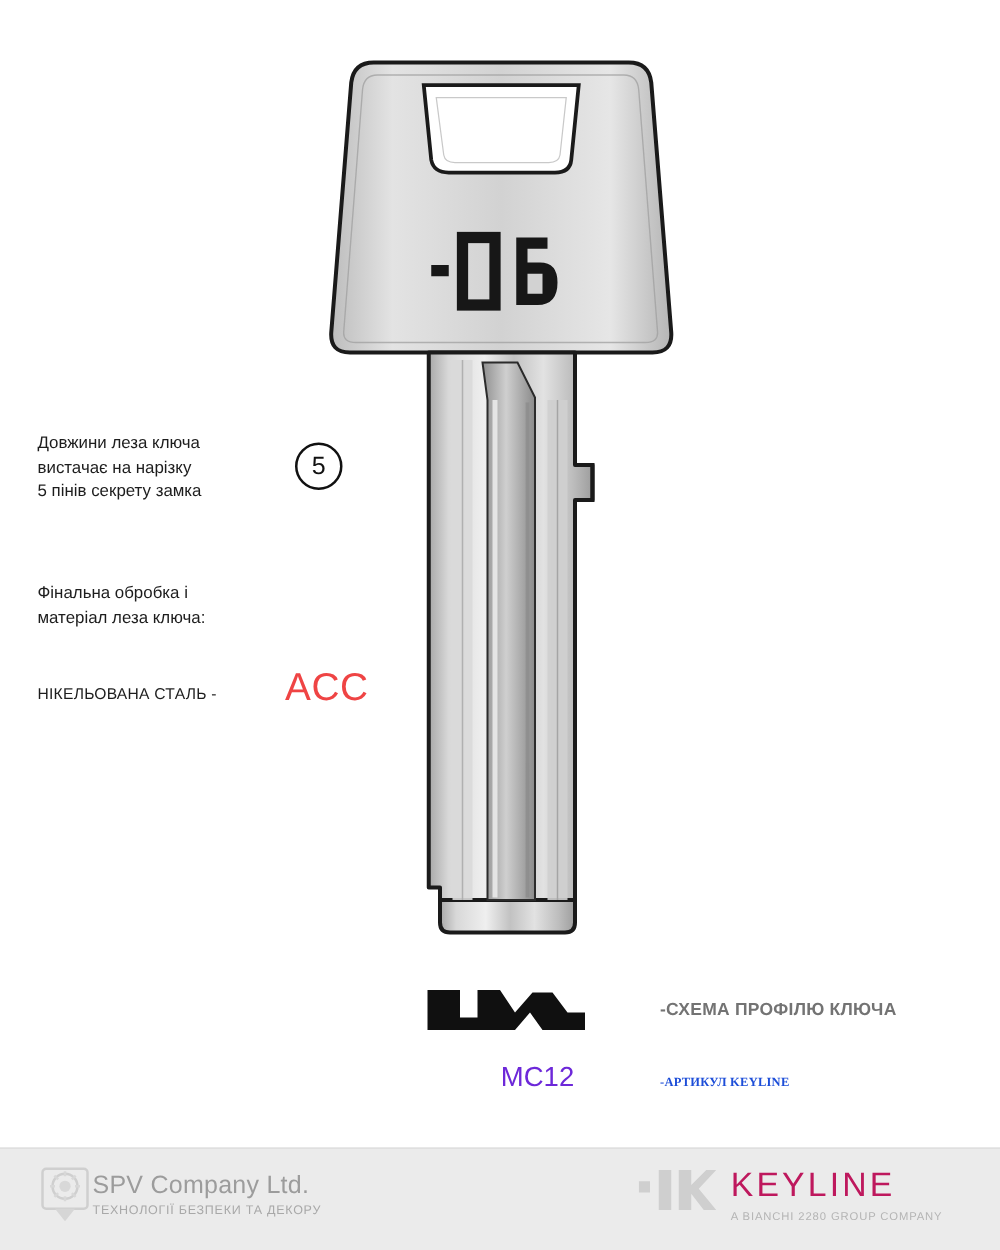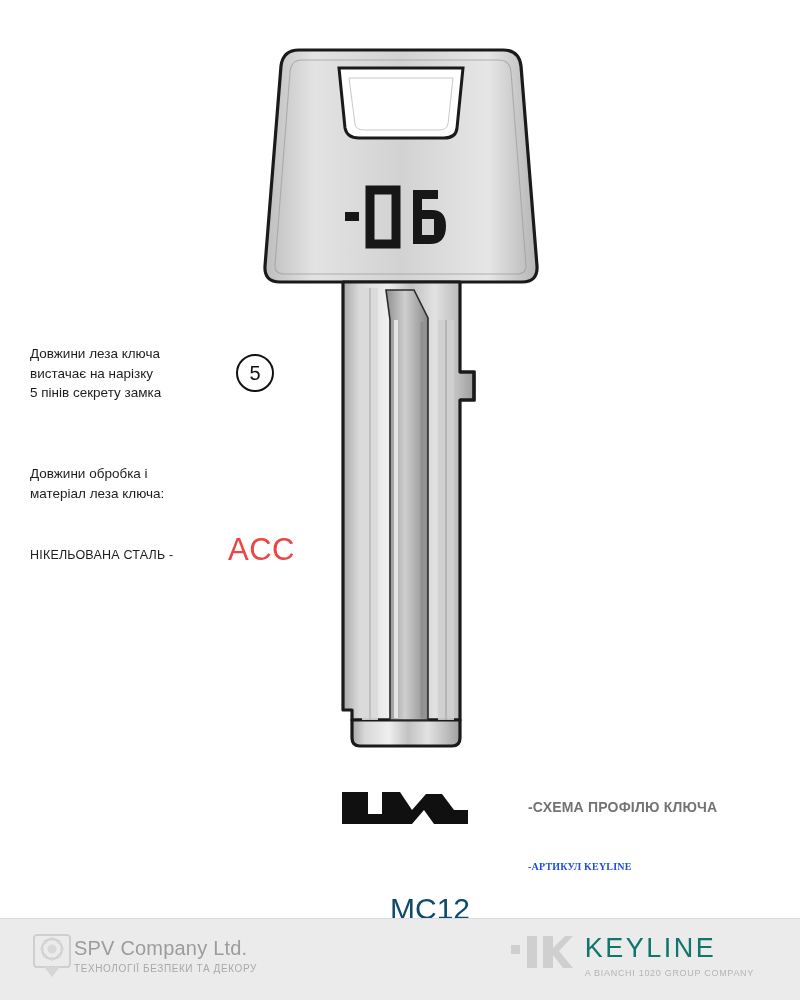--- a/index.html
+++ b/index.html
@@ -96,25 +96,25 @@
     left: 528px;
     top: 799px;
     font-size: 14px;
     font-weight: bold;
     color: #737373;
     letter-spacing: 0.2px;
   }
   #article-code {
     position: absolute;
     left: 350px;
-    top: 892px;
+    top: 849px;
     width: 160px;
     text-align: center;
-    font-size: 30px;
-    color: #0c4a6e;
+    font-size: 22px;
+    color: #6d28d9;
   }
   #article-caption {
     position: absolute;
     left: 528px;
     top: 861px;
     font-size: 10px;
     font-weight: bold;
     color: #1d4ed8;
     letter-spacing: 0.2px;
     font-family: Liberation Serif, serif;
@@ -171,21 +171,21 @@
     width: 62px;
     height: 34px;
     flex: none;
   }
   #keyline-text {
     display: flex;
     flex-direction: column;
   }
   #keyline-name {
     font-size: 27px;
-    color: #0f766e;
+    color: #be185d;
     letter-spacing: 2.5px;
     line-height: 1;
   }
   #keyline-sub {
     font-size: 9px;
     color: #b4b4b4;
     letter-spacing: 0.7px;
     margin-top: 6px;
     text-align: right;
   }
@@ -194,21 +194,21 @@
 <body>
 
 <div class="stage">
 
   <div class="ann-block" id="ann-length">Довжини леза ключа
 вистачає на нарізку
 5 пінів секрету замка</div>
 
   <div class="circle-num">5</div>
 
-  <div class="ann-block" id="ann-finish">Довжини обробка і
+  <div class="ann-block" id="ann-finish">Фінальна обробка і
 матеріал леза ключа:</div>
 
   <div class="ann-block" id="ann-material">НІКЕЛЬОВАНА СТАЛЬ -</div>
 
   <div id="acc-label">ACC</div>
 
   <svg id="key-drawing" viewBox="0 0 380 760">
     <defs>
       <linearGradient id="headGrad" x1="0" y1="0" x2="1" y2="0">
         <stop offset="0%" stop-color="#bdbdbd"></stop>
@@ -344,19 +344,19 @@
     </div>
 
     <div id="footer-right">
       <svg id="keyline-mark" viewBox="0 0 62 34">
         <rect x="0" y="10" width="9" height="9" fill="#cfcfcf"></rect>
         <rect x="16" y="1" width="10" height="32" fill="#cfcfcf"></rect>
         <path d="M 32,1 L 42,1 L 42,13 L 54,1 L 62,1 L 48,16 L 62,33 L 52,33 L 42,20 L 42,33 L 32,33 Z" fill="#cfcfcf"></path>
       </svg>
       <div id="keyline-text">
         <div id="keyline-name">KEYLINE</div>
-        <div id="keyline-sub">A BIANCHI 1020 GROUP COMPANY</div>
+        <div id="keyline-sub">A BIANCHI 2280 GROUP COMPANY</div>
       </div>
     </div>
 
   </div>
 
 </div>
 
 </body></html>

